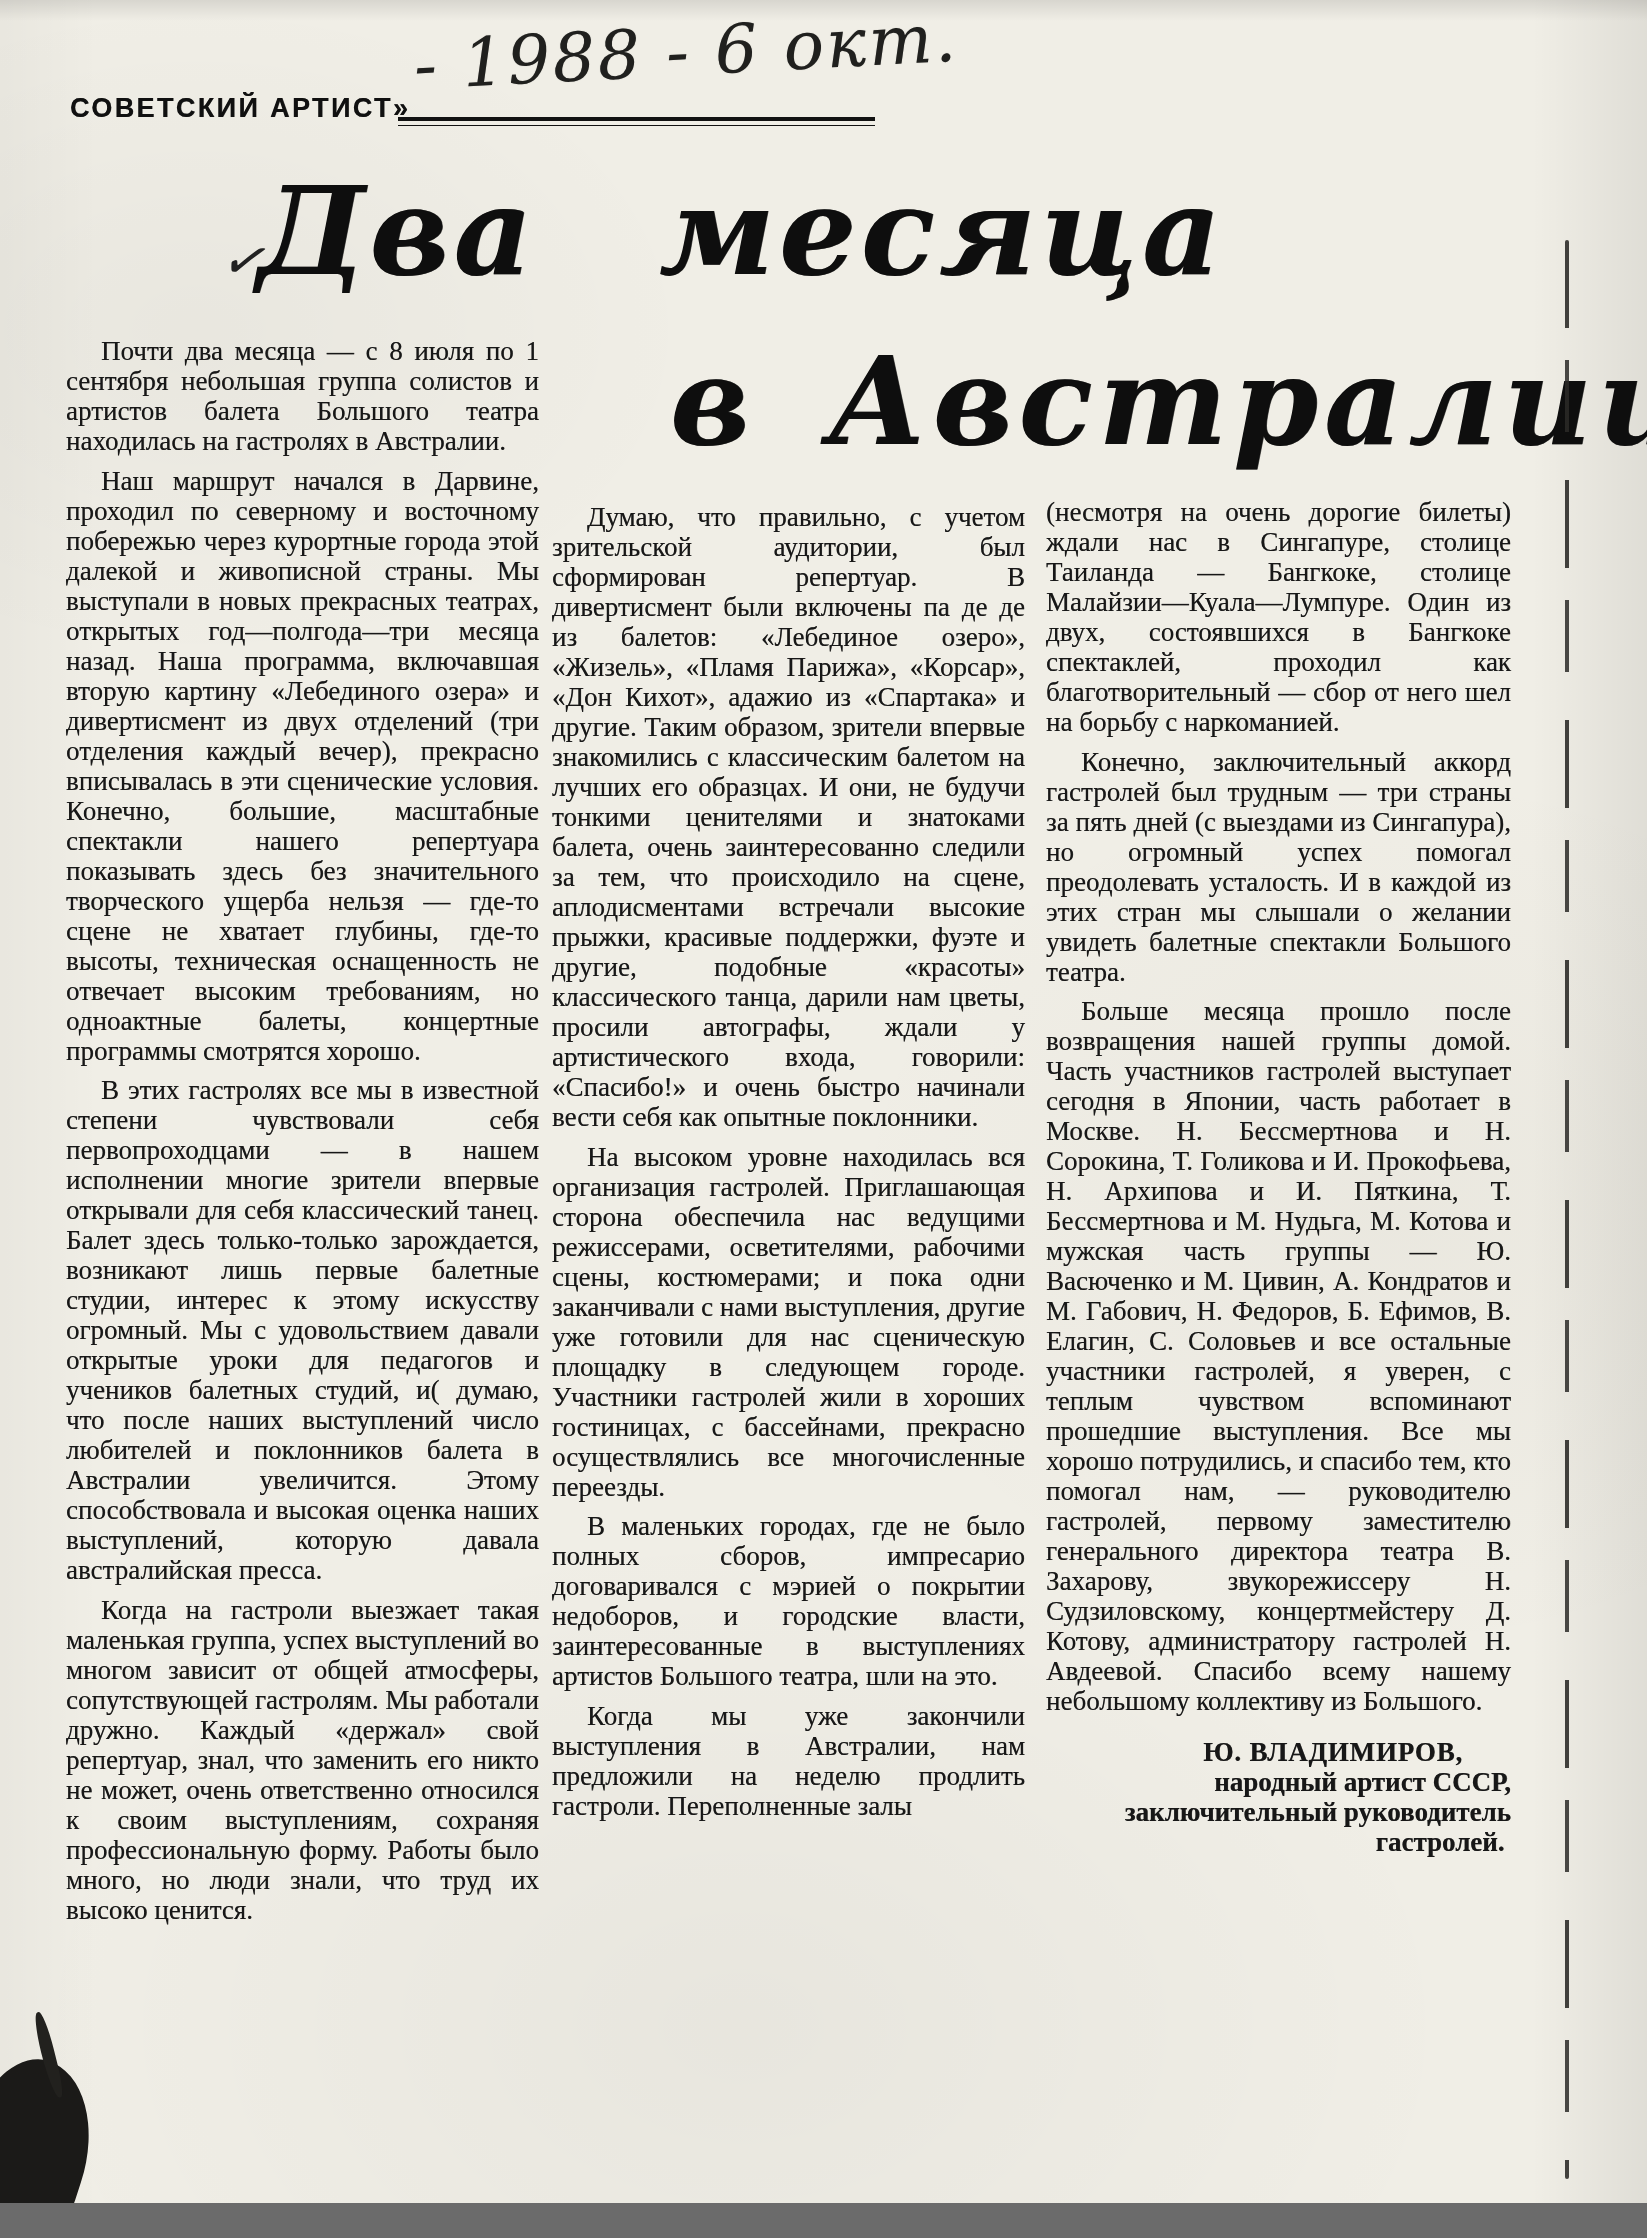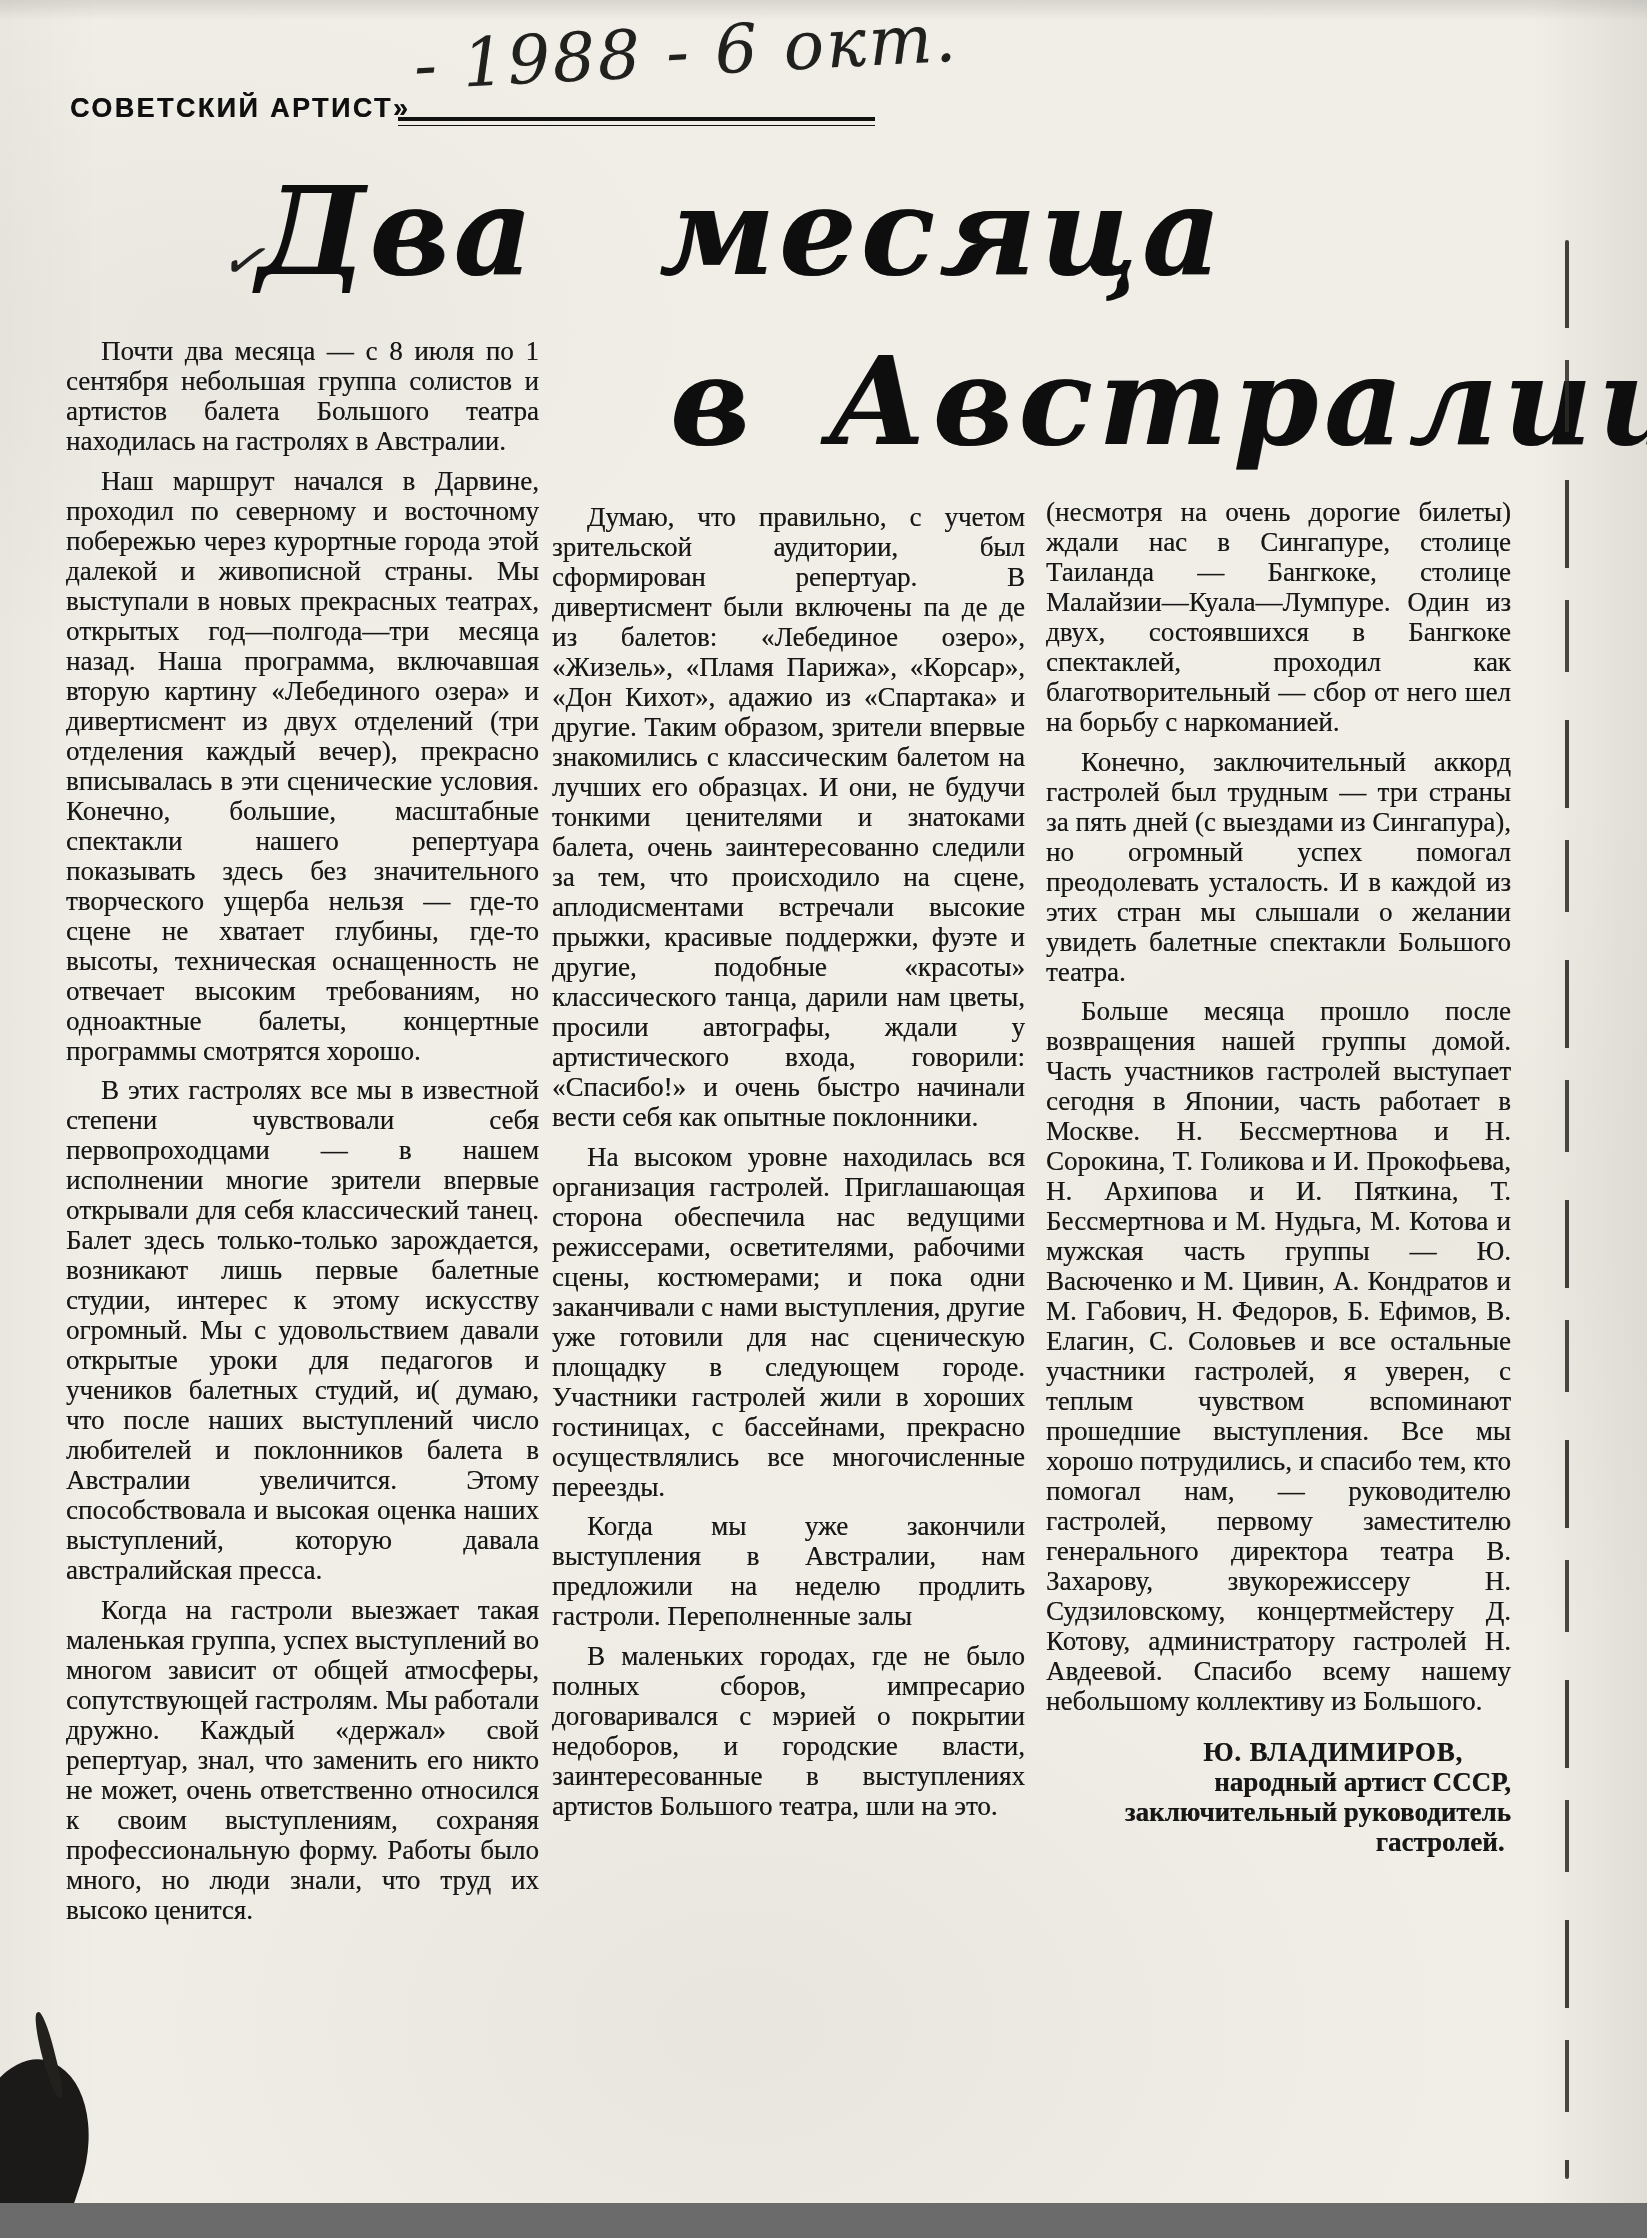--- a/index.html
+++ b/index.html
@@ -148,22 +148,22 @@
   <div class="col left">
     <p>Почти два месяца — с 8 июля по 1 сентября небольшая группа солистов и артистов балета Большого театра находилась на гастролях в Австралии.</p>
     <p>Наш маршрут начался в Дарвине, проходил по северному и восточному побережью через курортные города этой далекой и живописной страны. Мы выступали в новых прекрасных театрах, открытых год—полгода—три месяца назад. Наша программа, включавшая вторую картину «Лебединого озера» и дивертисмент из двух отделений (три отделения каждый вечер), прекрасно вписывалась в эти сценические условия. Конечно, большие, масштабные спектакли нашего репертуара показывать здесь без значительного творческого ущерба нельзя — где-то сцене не хватает глубины, где-то высоты, техническая оснащенность не отвечает высоким требованиям, но одноактные балеты, концертные программы смотрятся хорошо.</p>
     <p>В этих гастролях все мы в известной степени чувствовали себя первопроходцами — в нашем исполнении многие зрители впервые открывали для себя классический танец. Балет здесь только-только зарождается, возникают лишь первые балетные студии, интерес к этому искусству огромный. Мы с удовольствием давали открытые уроки для педагогов и учеников балетных студий, и( думаю, что после наших выступлений число любителей и поклонников балета в Австралии увеличится. Этому способствовала и высокая оценка наших выступлений, которую давала австралийская пресса.</p>
     <p>Когда на гастроли выезжает такая маленькая группа, успех выступлений во многом зависит от общей атмосферы, сопутствующей гастролям. Мы работали дружно. Каждый «держал» свой репертуар, знал, что заменить его никто не может, очень ответственно относился к своим выступлениям, сохраняя профессиональную форму. Работы было много, но люди знали, что труд их высоко ценится.</p>
   </div>
 
   <div class="col middle">
     <p>Думаю, что правильно, с учетом зрительской аудитории, был сформирован репертуар. В дивертисмент были включены па де де из балетов: «Лебединое озеро», «Жизель», «Пламя Парижа», «Корсар», «Дон Кихот», адажио из «Спартака» и другие. Таким образом, зрители впервые знакомились с классическим балетом на лучших его образцах. И они, не будучи тонкими ценителями и знатоками балета, очень заинтересованно следили за тем, что происходило на сцене, аплодисментами встречали высокие прыжки, красивые поддержки, фуэте и другие, подобные «красоты» классического танца, дарили нам цветы, просили автографы, ждали у артистического входа, говорили: «Спасибо!» и очень быстро начинали вести себя как опытные поклонники.</p>
     <p>На высоком уровне находилась вся организация гастролей. Приглашающая сторона обеспечила нас ведущими режиссерами, осветителями, рабочими сцены, костюмерами; и пока одни заканчивали с нами выступления, другие уже готовили для нас сценическую площадку в следующем городе. Участники гастролей жили в хороших гостиницах, с бассейнами, прекрасно осуществлялись все многочисленные переезды.</p>
+    <p>В маленьких городах, где не было полных сборов, импресарио договаривался с мэрией о покрытии недоборов, и городские власти, заинтересованные в выступлениях артистов Большого театра, шли на это.</p>
     <p>Когда мы уже закончили выступления в Австралии, нам предложили на неделю продлить гастроли. Переполненные залы</p>
-    <p>В маленьких городах, где не было полных сборов, импресарио договаривался с мэрией о покрытии недоборов, и городские власти, заинтересованные в выступлениях артистов Большого театра, шли на это.</p>
   </div>
 
   <div class="col right">
     <p class="noindent">(несмотря на очень дорогие билеты) ждали нас в Сингапуре, столице Таиланда — Бангкоке, столице Малайзии—Куала—Лумпуре. Один из двух, состоявшихся в Бангкоке спектаклей, проходил как благотворительный — сбор от него шел на борьбу с наркоманией.</p>
     <p>Конечно, заключительный аккорд гастролей был трудным — три страны за пять дней (с выездами из Сингапура), но огромный успех помогал преодолевать усталость. И в каждой из этих стран мы слышали о желании увидеть балетные спектакли Большого театра.</p>
     <p>Больше месяца прошло после возвращения нашей группы домой. Часть участников гастролей выступает сегодня в Японии, часть работает в Москве. Н. Бессмертнова и Н. Сорокина, Т. Голикова и И. Прокофьева, Н. Архипова и И. Пяткина, Т. Бессмертнова и М. Нудьга, М. Котова и мужская часть группы — Ю. Васюченко и М. Цивин, А. Кондратов и М. Габович, Н. Федоров, Б. Ефимов, В. Елагин, С. Соловьев и все остальные участники гастролей, я уверен, с теплым чувством вспоминают прошедшие выступления. Все мы хорошо потрудились, и спасибо тем, кто помогал нам, — руководителю гастролей, первому заместителю генерального директора театра В. Захарову, звукорежиссеру Н. Судзиловскому, концертмейстеру Д. Котову, администратору гастролей Н. Авдеевой. Спасибо всему нашему небольшому коллективу из Большого.</p>
 
     <div class="signature">
       <div class="sig-name">Ю. ВЛАДИМИРОВ,</div>
       <div class="sig-line">народный артист СССР,</div>

